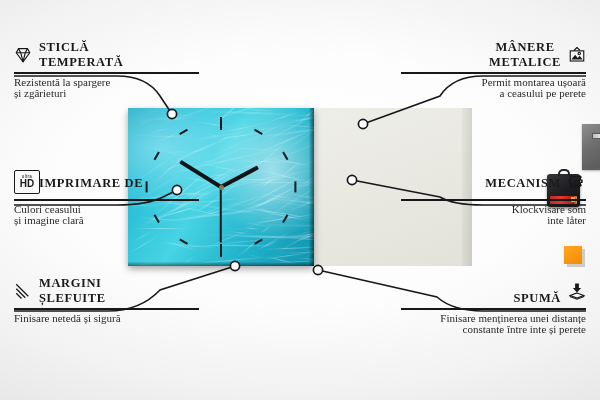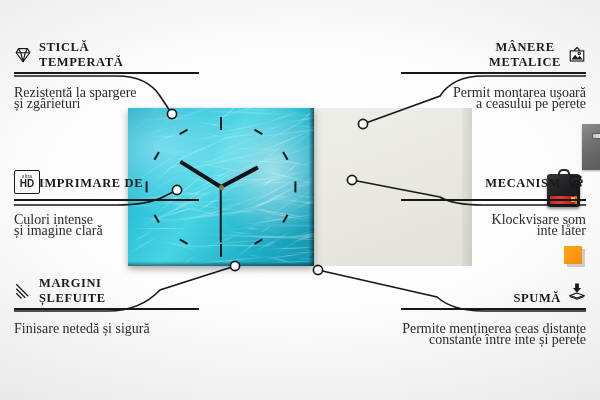--- a/index.html
+++ b/index.html
@@ -92,21 +92,21 @@
   svg#wires{ position:absolute; left:0; top:0; width:600px; height:400px; pointer-events:none; }
 
   .callout{ position:absolute; width:185px; }
   .callout .head{ display:flex; align-items:center; gap:7px; }
   .callout .title{
     font-size:12.5px; font-weight:bold; letter-spacing:.6px;
     line-height:14.5px; text-transform:uppercase;
   }
   .callout .rule{ height:1.6px; background:#17181a; margin-top:3px; }
   .callout .desc{
-    font-size:14px; line-height:11.6px; margin-top:13px; color:#2a2a2a;
+    font-size:11px; line-height:11.6px; margin-top:3px; color:#2a2a2a;
   }
   .ico{ flex:0 0 auto; width:18px; height:26px; }
   .ico svg{ width:100%; height:100%; display:block; }
 
   .left  .head{ flex-direction:row; justify-content:flex-start; }
   .left  .title{ text-align:left; }
   .left  .desc{ text-align:left; }
   .right .head{ flex-direction:row; justify-content:flex-end; }
   .right .title{ text-align:center; }
   .right .desc{ text-align:right; }
@@ -389,21 +389,21 @@
         <span class="u">ultra</span>
         <span class="h">HD</span>
       </span>
     </span>
     <span class="title">
       <span>IMPRIMARE DE</span><br>
     </span>
   </div>
   <div class="rule"></div>
   <div class="desc">
-    <span>Culori intense</span><br>
+    <span>Culori ceasului</span><br>
     <span>și imagine clară</span>
   </div>
 </div>
 
 <div class="callout left" id="c-edges">
   <div class="head">
     <span class="ico">
       <svg viewBox="0 0 24 24" fill="none" stroke="#17181a" stroke-width="1.7">
         <path d="M3 3 L19 19 M3 9 L15 21 M3 15 L10 22"></path>
       </svg>
@@ -467,16 +467,16 @@
     <span class="ico">
       <svg viewBox="0 0 24 24" fill="none" stroke="#17181a" stroke-width="1.5">
         <path d="M9.5 2 h5 v6 h3 L12 14 L6.5 8 h3 Z" fill="#17181a" stroke="none"></path>
         <path d="M12 14.6 L21 18 L12 21.4 L3 18 Z"></path>
         <path d="M3 18 v1.6 L12 23 L21 19.6 V18"></path>
       </svg>
     </span>
   </div>
   <div class="rule"></div>
   <div class="desc">
-    <span>Permite menținerea ceas distanțe</span><br>
+    <span>Finisare menținerea unei distanțe</span><br>
     <span>constante între inte și perete</span>
   </div>
 </div>
 
 </body></html>

